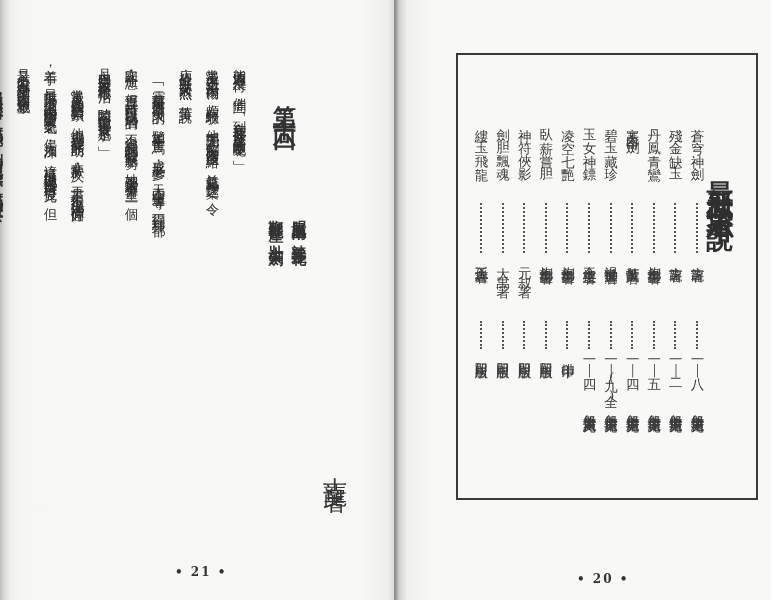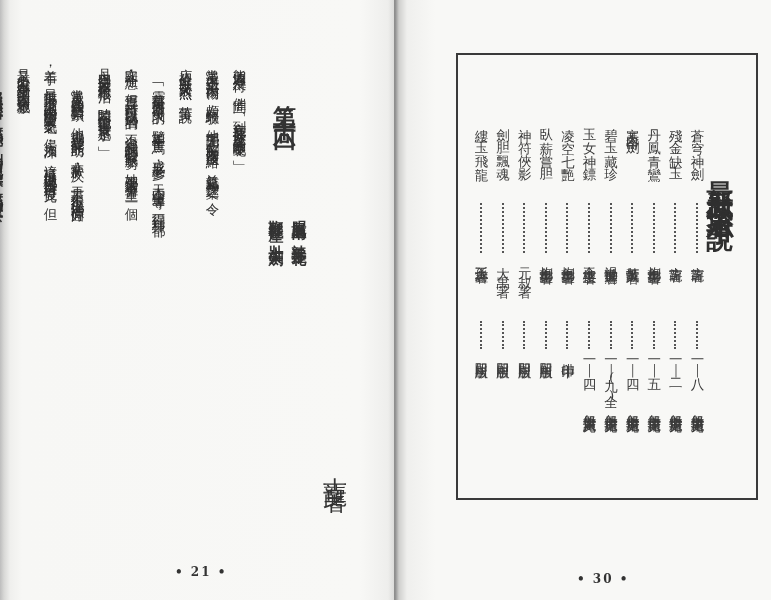--- a/index.html
+++ b/index.html
@@ -167,14 +167,14 @@
     </div>
     <div class="entry">
       <div class="title">縷玉飛龍</div>
       <div class="dots1"></div>
       <div class="author">孫玉鑫著</div>
       <div class="dots2"></div>
       <div class="vol">即日出版</div>
     </div>
   </div>
 
-  <div class="page-num page-num-right">• 30 •</div>
+  <div class="page-num page-num-right">• 20 •</div>
 </div>
 
 </body></html>

